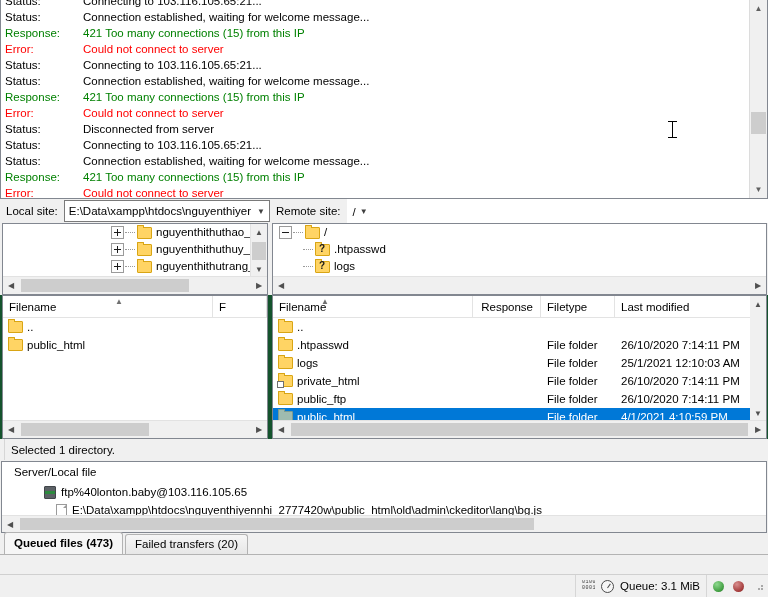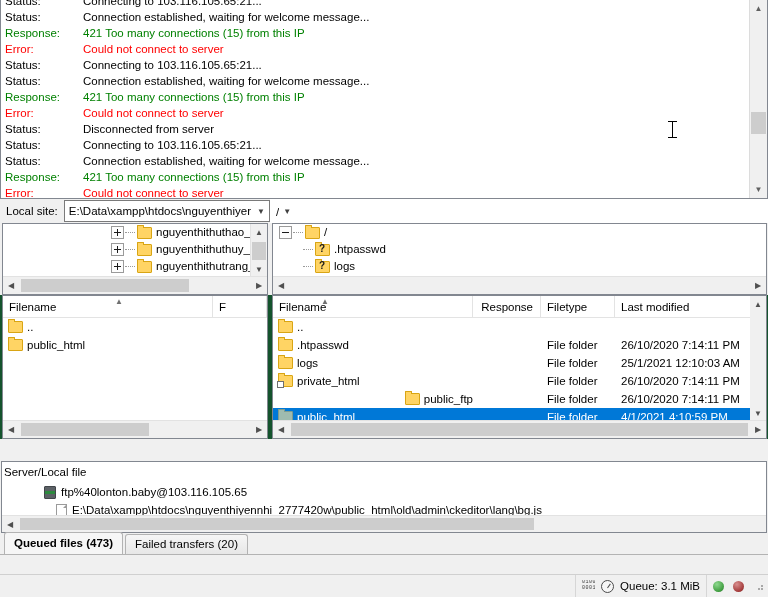--- a/index.html
+++ b/index.html
@@ -421,21 +421,21 @@
     background: #ffffff;
     border: 1px solid #828790;
     box-sizing: border-box;
     position: relative;
     height: 72px;
     overflow: hidden;
   }
   .queue-head {
     height: 20px;
     line-height: 20px;
-    padding-left: 2px;
+    padding-left: 12px;
     font-size: 11.5px;
     border-bottom: 1px solid #ffffff;
   }
   .qrow {
     height: 18px;
     line-height: 18px;
     display: flex;
     align-items: center;
     font-size: 11.5px;
     white-space: nowrap;
@@ -650,20 +650,21 @@
 
   <div class="sites-row">
     <div class="local-half">
       <div class="site-label">Local site:</div>
       <div class="site-combo">
         <span class="val">E:\Data\xampp\htdocs\nguyenthiyer</span>
         <span class="combo-arrow">▼</span>
       </div>
     </div>
     <div class="remote-half">
+      <div class="site-label">Remote site:</div>
       <div class="site-plain">
         <span class="val">/</span>
         <span class="combo-arrow">▼</span>
       </div>
     </div>
   </div>
 
   <div class="trees-row">
 
     <div class="tree-pane tree-local">
@@ -807,21 +808,21 @@
           <span class="c-name" style="width:200px;flex:0 0 200px;">
             <span class="folder-ico link"></span>
             <span>private_html</span>
           </span>
           <span class="c-size" style="width:68px;flex:0 0 68px;"></span>
           <span class="c-type" style="width:74px;flex:0 0 74px;">File folder</span>
           <span class="c-mod" style="flex:1 1 auto;">26/10/2020 7:14:11 PM</span>
         </div>
 
         <div class="frow">
-          <span class="c-name" style="width:200px;flex:0 0 200px;justify-content:flex-end;">
+          <span class="c-name" style="width:200px;flex:0 0 200px;">
             <span class="folder-ico"></span>
             <span>public_ftp</span>
           </span>
           <span class="c-size" style="width:68px;flex:0 0 68px;"></span>
           <span class="c-type" style="width:74px;flex:0 0 74px;">File folder</span>
           <span class="c-mod" style="flex:1 1 auto;">26/10/2020 7:14:11 PM</span>
         </div>
 
         <div class="frow selected">
           <span class="c-name" style="width:200px;flex:0 0 200px;">
@@ -844,20 +845,21 @@
         <div class="arrow" style="width:16px;flex:0 0 16px;display:flex;align-items:center;justify-content:center;font-size:8px;color:#505050;">◀</div>
         <div class="track" style="flex:1 1 auto;position:relative;">
           <div class="thumb" style="position:absolute;top:2px;bottom:2px;left:2px;right:2px;background:#cdcdcd;"></div>
         </div>
         <div class="arrow" style="width:16px;flex:0 0 16px;display:flex;align-items:center;justify-content:center;font-size:8px;color:#505050;">▶</div>
       </div>
     </div>
   </div>
 
   <div class="status-row">
+    <div class="status-cell status-remote">Selected 1 directory.</div>
   </div>
 
   <div class="queue-pane">
     <div class="queue-head">Server/Local file</div>
     <div class="qrow">
       <span class="server-ico"></span>
       <span>ftp%40lonton.baby@103.116.105.65</span>
     </div>
     <div class="qrow">
       <span class="file-ico"></span>

